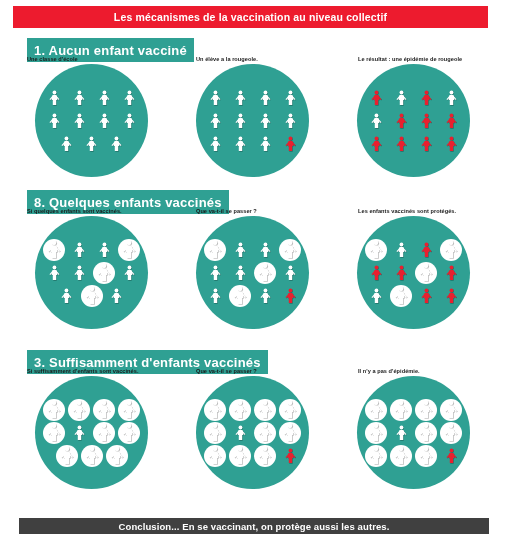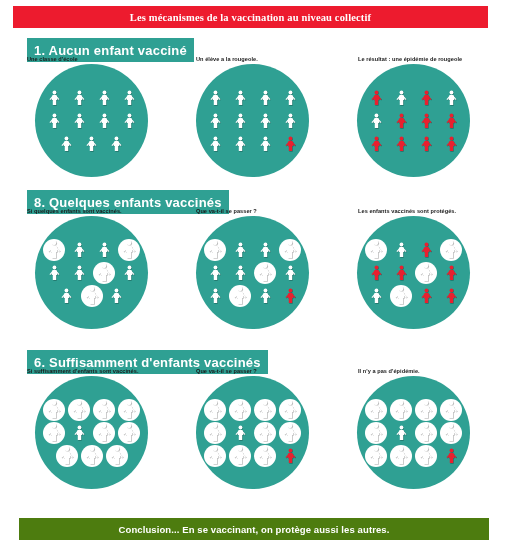--- a/index.html
+++ b/index.html
@@ -26,31 +26,30 @@
     display: flex;
     align-items: center;
     justify-content: center;
   }
   .title-bar .title-text {
     color: #ffffff;
     font-size: 10.5px;
     font-weight: bold;
     letter-spacing: 0.15px;
     white-space: nowrap;
-    font-family: Liberation Serif, serif;
   }
 
   
   .conclusion-bar {
     position: absolute;
     left: 19px;
     top: 518px;
     width: 470px;
-    height: 22px;
-    background: #4d7c0f;
+    height: 16px;
+    background: #404040;
     display: flex;
     align-items: center;
     justify-content: center;
   }
   .conclusion-bar .conclusion-text {
     color: #ffffff;
     font-size: 9.5px;
     font-weight: bold;
     letter-spacing: 0.1px;
     white-space: nowrap;
@@ -1369,21 +1368,21 @@
                 </g>
               </svg>
             </div>
           </div>
         </div>
       </div>
   </div>
 </div>
 
 <div class="section section-3">
-  <div class="section-badge">6. Suffisamment d'enfants vaccinés</div>
+  <div class="section-badge">3. Suffisamment d'enfants vaccinés</div>
   <div class="caption-row">
     <span class="caption caption-a">Si suffisamment d'enfants sont vaccinés.</span>
     <span class="caption caption-b">Que va-t-il se passer ?</span>
     <span class="caption caption-c">Il n'y a pas d'épidémie.</span>
   </div>
   <div class="circle-row">
     <div class="circle circle-a">
         <div class="grid">
           <div class="grid-row">
             <div class="cell vaccinated big">

